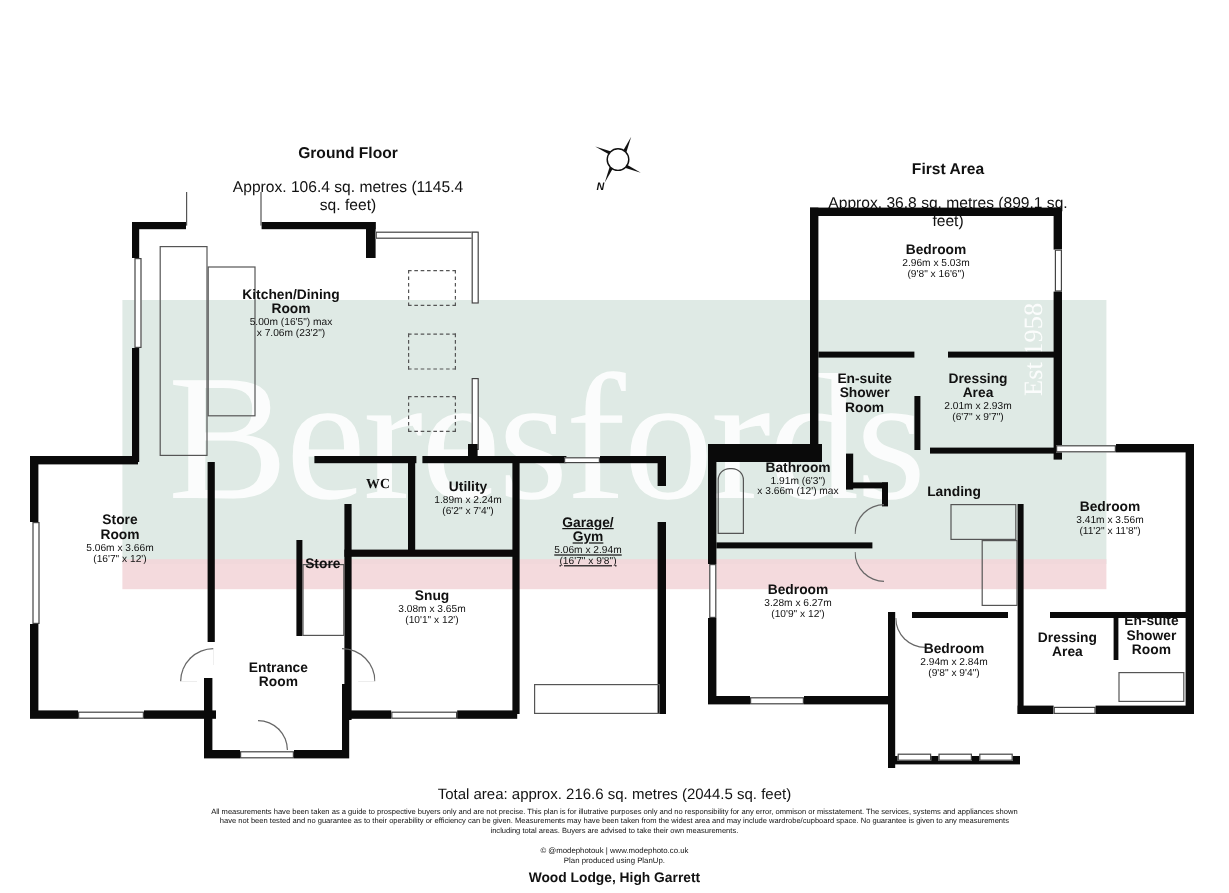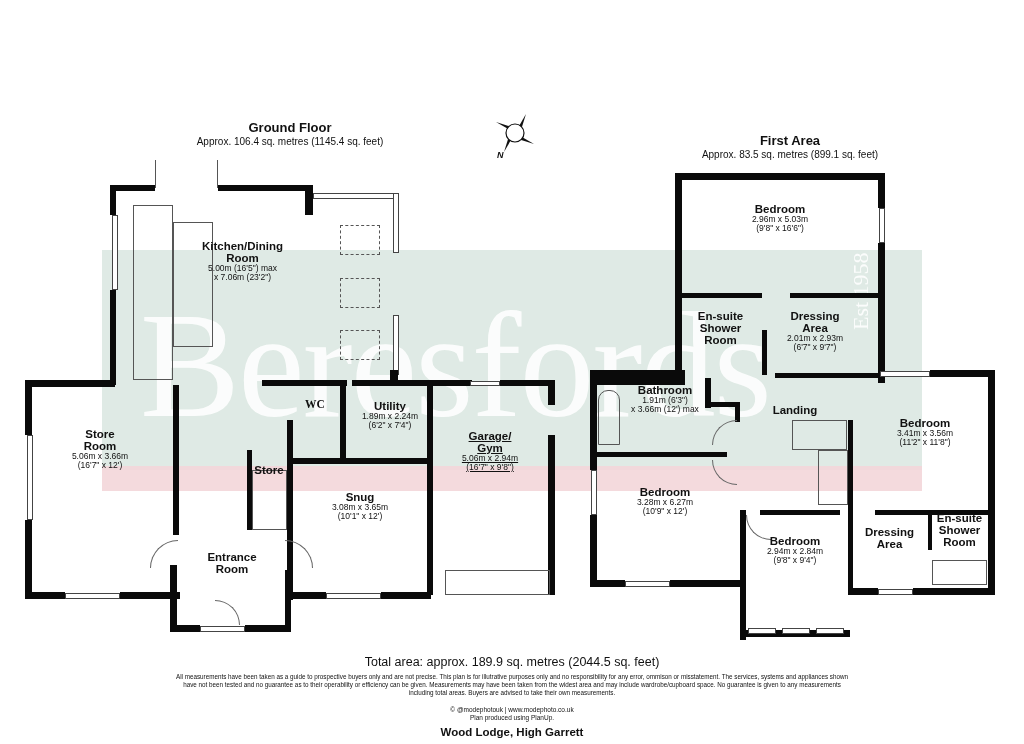--- a/index.html
+++ b/index.html
@@ -1,20 +1,20 @@
 <!DOCTYPE html>
 <html><head>
 <meta charset="utf-8">
 <style>
   html, body { margin:0; padding:0; background:#ffffff; }
   body { width:1024px; height:744px; position:relative; overflow:hidden; font-family:"Liberation Sans", sans-serif; color:#111; }
   .abs { position:absolute; }
   .floor-title { position:absolute; text-align:center; }
   .floor-title .t { font-weight:bold; font-size:13px; }
-  .floor-title .s { font-size:10px; margin-top:1px; }
+  .floor-title .s { font-size:13px; margin-top:13px; }
   .room { position:absolute; text-align:center; line-height:1.05; }
   .room .n { font-weight:bold; font-size:11.5px; display:block; }
   .room .d { font-size:8.5px; display:block; }
   .wall { position:absolute; background:#0a0a0a; }
   .thin { position:absolute; border:1px solid #555; box-sizing:border-box; }
   .win { position:absolute; background:#fff; border:1px solid #444; box-sizing:border-box; }
   .band-green { position:absolute; left:102px; top:250px; width:820px; height:220px; background:#d9e6e1; opacity:0.85; }
   .band-pink { position:absolute; left:102px; top:466px; width:820px; height:25px; background:#f3d6d9; opacity:0.9; }
   .watermark { position:absolute; left:140px; top:290px; font-family:"Liberation Serif", serif; font-size:150px; color:#ffffff; letter-spacing:-2px; opacity:0.9; line-height:1; }
   .est { position:absolute; left:848px; top:330px; font-family:"Liberation Serif", serif; font-size:22px; color:#ffffff; transform:rotate(-90deg); transform-origin:left top; opacity:0.9; }
@@ -42,21 +42,21 @@
   </svg>
 </div>
 <div class="abs" style="left:497px;top:150px;font-size:9px;font-style:italic;font-weight:bold;">N</div>
 
 <div class="floor-title" style="left:190px;top:120px;width:200px;">
   <div class="t">Ground Floor</div>
   <div class="s">Approx. 106.4 sq. metres (1145.4 sq. feet)</div>
 </div>
 <div class="floor-title" style="left:690px;top:133px;width:200px;">
   <div class="t">First Area</div>
-  <div class="s">Approx. 83.5 sq. metres (899.1 sq. feet)</div>
+  <div class="s">Approx. 36.8 sq. metres (899.1 sq. feet)</div>
 </div>
 
 <div>
 
   <div class="wall" style="left:110px;top:185px;width:45px;height:6px;"></div>
   <div class="wall" style="left:218px;top:185px;width:95px;height:6px;"></div>
   <div class="wall" style="left:305px;top:185px;width:8px;height:30px;"></div>
   <div class="win" style="left:313px;top:193px;width:85px;height:6px;"></div>
   <div class="wall" style="left:110px;top:185px;width:6px;height:30px;"></div>
   <div class="win" style="left:112px;top:215px;width:6px;height:75px;"></div>
@@ -242,19 +242,19 @@
 <div class="room" style="left:857px;top:526px;width:65px;">
   <span class="n">Dressing</span>
   <span class="n">Area</span>
 </div>
 <div class="room" style="left:927px;top:512px;width:65px;">
   <span class="n">En-suite</span>
   <span class="n">Shower</span>
   <span class="n">Room</span>
 </div>
 
-<div class="footer-total">Total area: approx. 189.9 sq. metres (2044.5 sq. feet)</div>
+<div class="footer-total">Total area: approx. 216.6 sq. metres (2044.5 sq. feet)</div>
 <div class="footer-disclaimer">All measurements have been taken as a guide to prospective buyers only and are not precise. This plan is for illutrative purposes only and no responsibility for any error, ommison or misstatement. The services, systems and appliances shown have not been tested and no guarantee as to their operability or efficiency can be given. Measurements may have been taken from the widest area and may include wardrobe/cupboard space. No guarantee is given to any measurements including total areas. Buyers are advised to take their own measurements.</div>
 <div class="credit">
   <div>© @modephotouk | www.modephoto.co.uk</div>
   <div>Plan produced using PlanUp.</div>
 </div>
 <div class="prop-title">Wood Lodge, High Garrett</div>
 
 </body></html>

